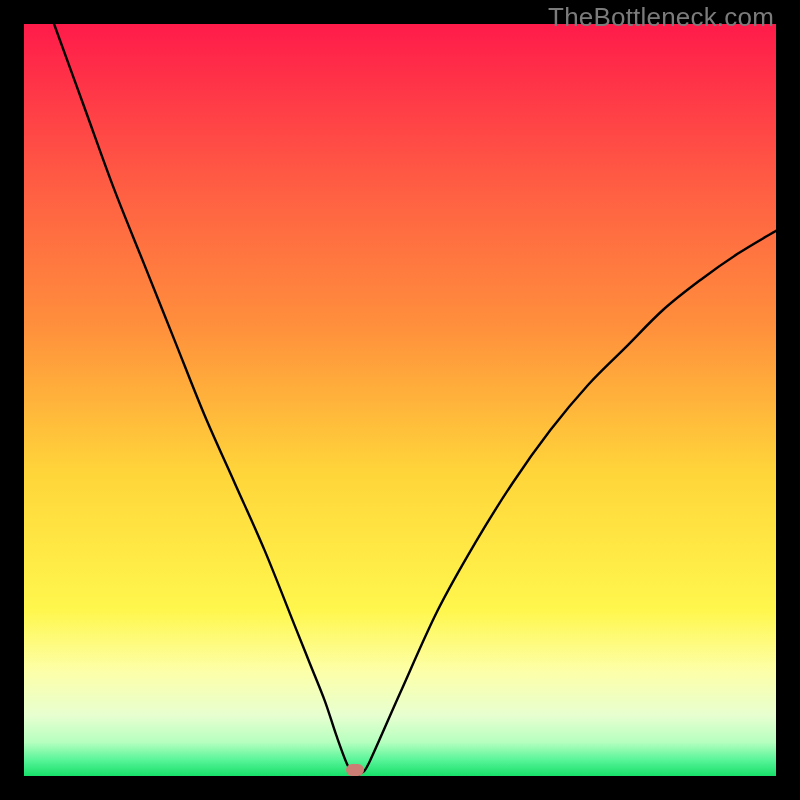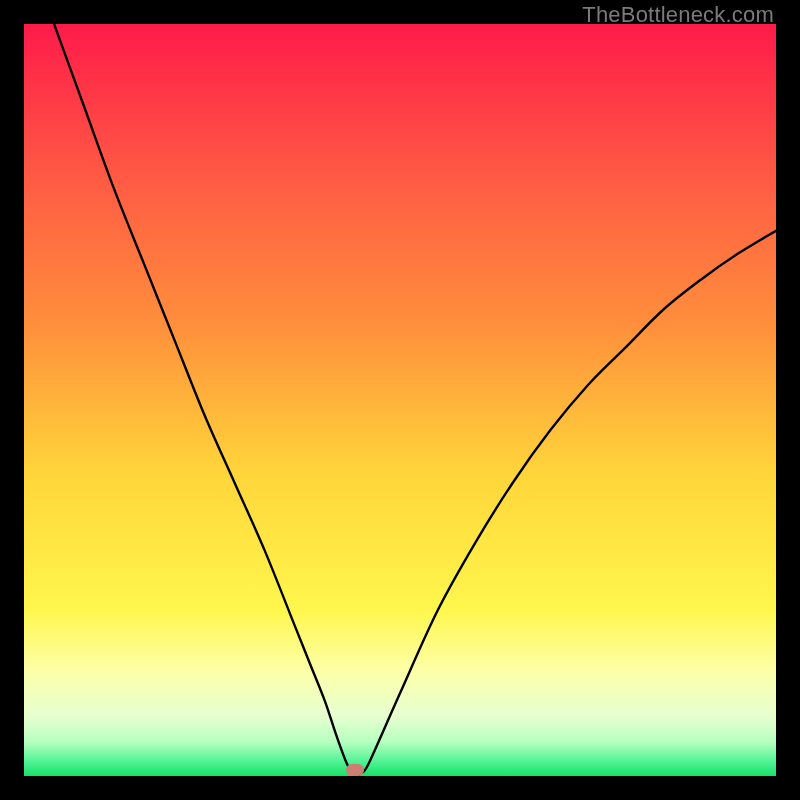--- a/index.html
+++ b/index.html
@@ -24,21 +24,21 @@
     top: 0;
     width: 752px;
     height: 752px;
   }
   .watermark {
     position: absolute;
     top: 2px;
     right: 26px;
     color: #7b7b7b;
     font-family: Arial, Helvetica, sans-serif;
-    font-size: 22px;
+    font-size: 26px;
     font-weight: 500;
     letter-spacing: 0.2px;
     margin-left: 44px;
   }
   .marker {
     position: absolute;
     width: 18px;
     height: 12px;
     border-radius: 6px;
     background: #cd7e74;

